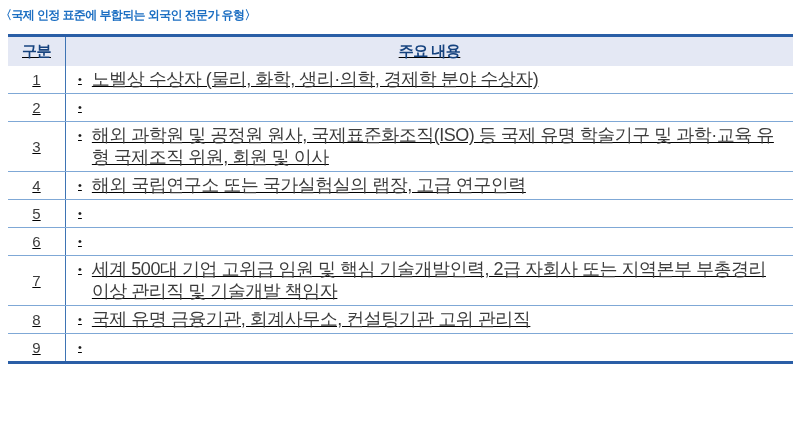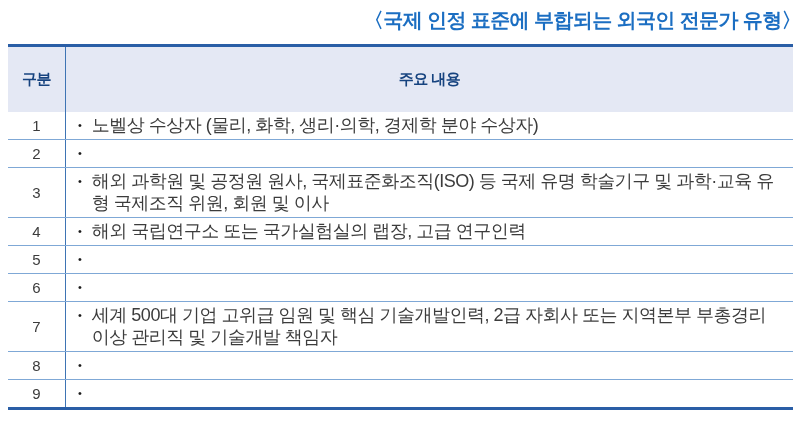--- a/index.html
+++ b/index.html
@@ -11,31 +11,32 @@
     --c-col-divider:#3e74b4;
     --c-body-text:#3c3c3c;
   }
   *{box-sizing:border-box;}
   html,body{margin:0;padding:0;}
   body{
     width:801px;height:423px;background:#ffffff;overflow:hidden;
     font-family:"Liberation Sans", sans-serif;
   }
   .page-title{
-    text-align:right;
+    text-align:left;
     padding-top:7px;
-    font-size:20px;
+    font-size:12px;
     font-weight:bold;
     color:var(--c-title);
     letter-spacing:-0.6px;
   }
   .experts-table{
     margin:10px 8px 0 8px;
     border-top:3px solid var(--c-border-strong);
     border-bottom:3px solid var(--c-border-strong);
+    text-decoration:underline;
   }
   .trow{
     display:flex;
     align-items:stretch;
     border-top:1px solid var(--c-row-divider);
   }
   .trow:first-child{border-top:none;}
   .cell-num{
     flex:0 0 57px;
     width:57px;
@@ -59,21 +60,21 @@
     background:var(--c-header-bg);
     color:var(--c-header-text);
     font-weight:bold;
     font-size:15px;
     letter-spacing:-0.5px;
   }
   .header-row .cell-num{padding:5px 0;}
   .header-row .cell-content{
     align-items:center;
     justify-content:center;
-    padding:23px 0;
+    padding:5px 0;
   }
   .bullet{
     flex:0 0 auto;
     font-size:11px;
     line-height:22px;
     color:#1a1a1a;
     padding:0 10px 0 4px;
   }
   .row-text{
     font-size:18px;
@@ -136,20 +137,21 @@
         <div class="cell-num">7</div>
         <div class="cell-content">
           <span class="bullet">•</span>
           <span class="row-text">세계 500대 기업 고위급 임원 및 핵심 기술개발인력, 2급 자회사 또는 지역본부 부총경리 이상 관리직 및 기술개발 책임자</span>
         </div>
       </div>
       <div class="trow">
         <div class="cell-num">8</div>
         <div class="cell-content">
           <span class="bullet">•</span>
+          <span class="row-text">국제 유명 금융기관, 회계사무소, 컨설팅기관 고위 관리직</span>
         </div>
       </div>
       <div class="trow">
         <div class="cell-num">9</div>
         <div class="cell-content">
           <span class="bullet">•</span>
         </div>
       </div>
     </div>
 </div>

